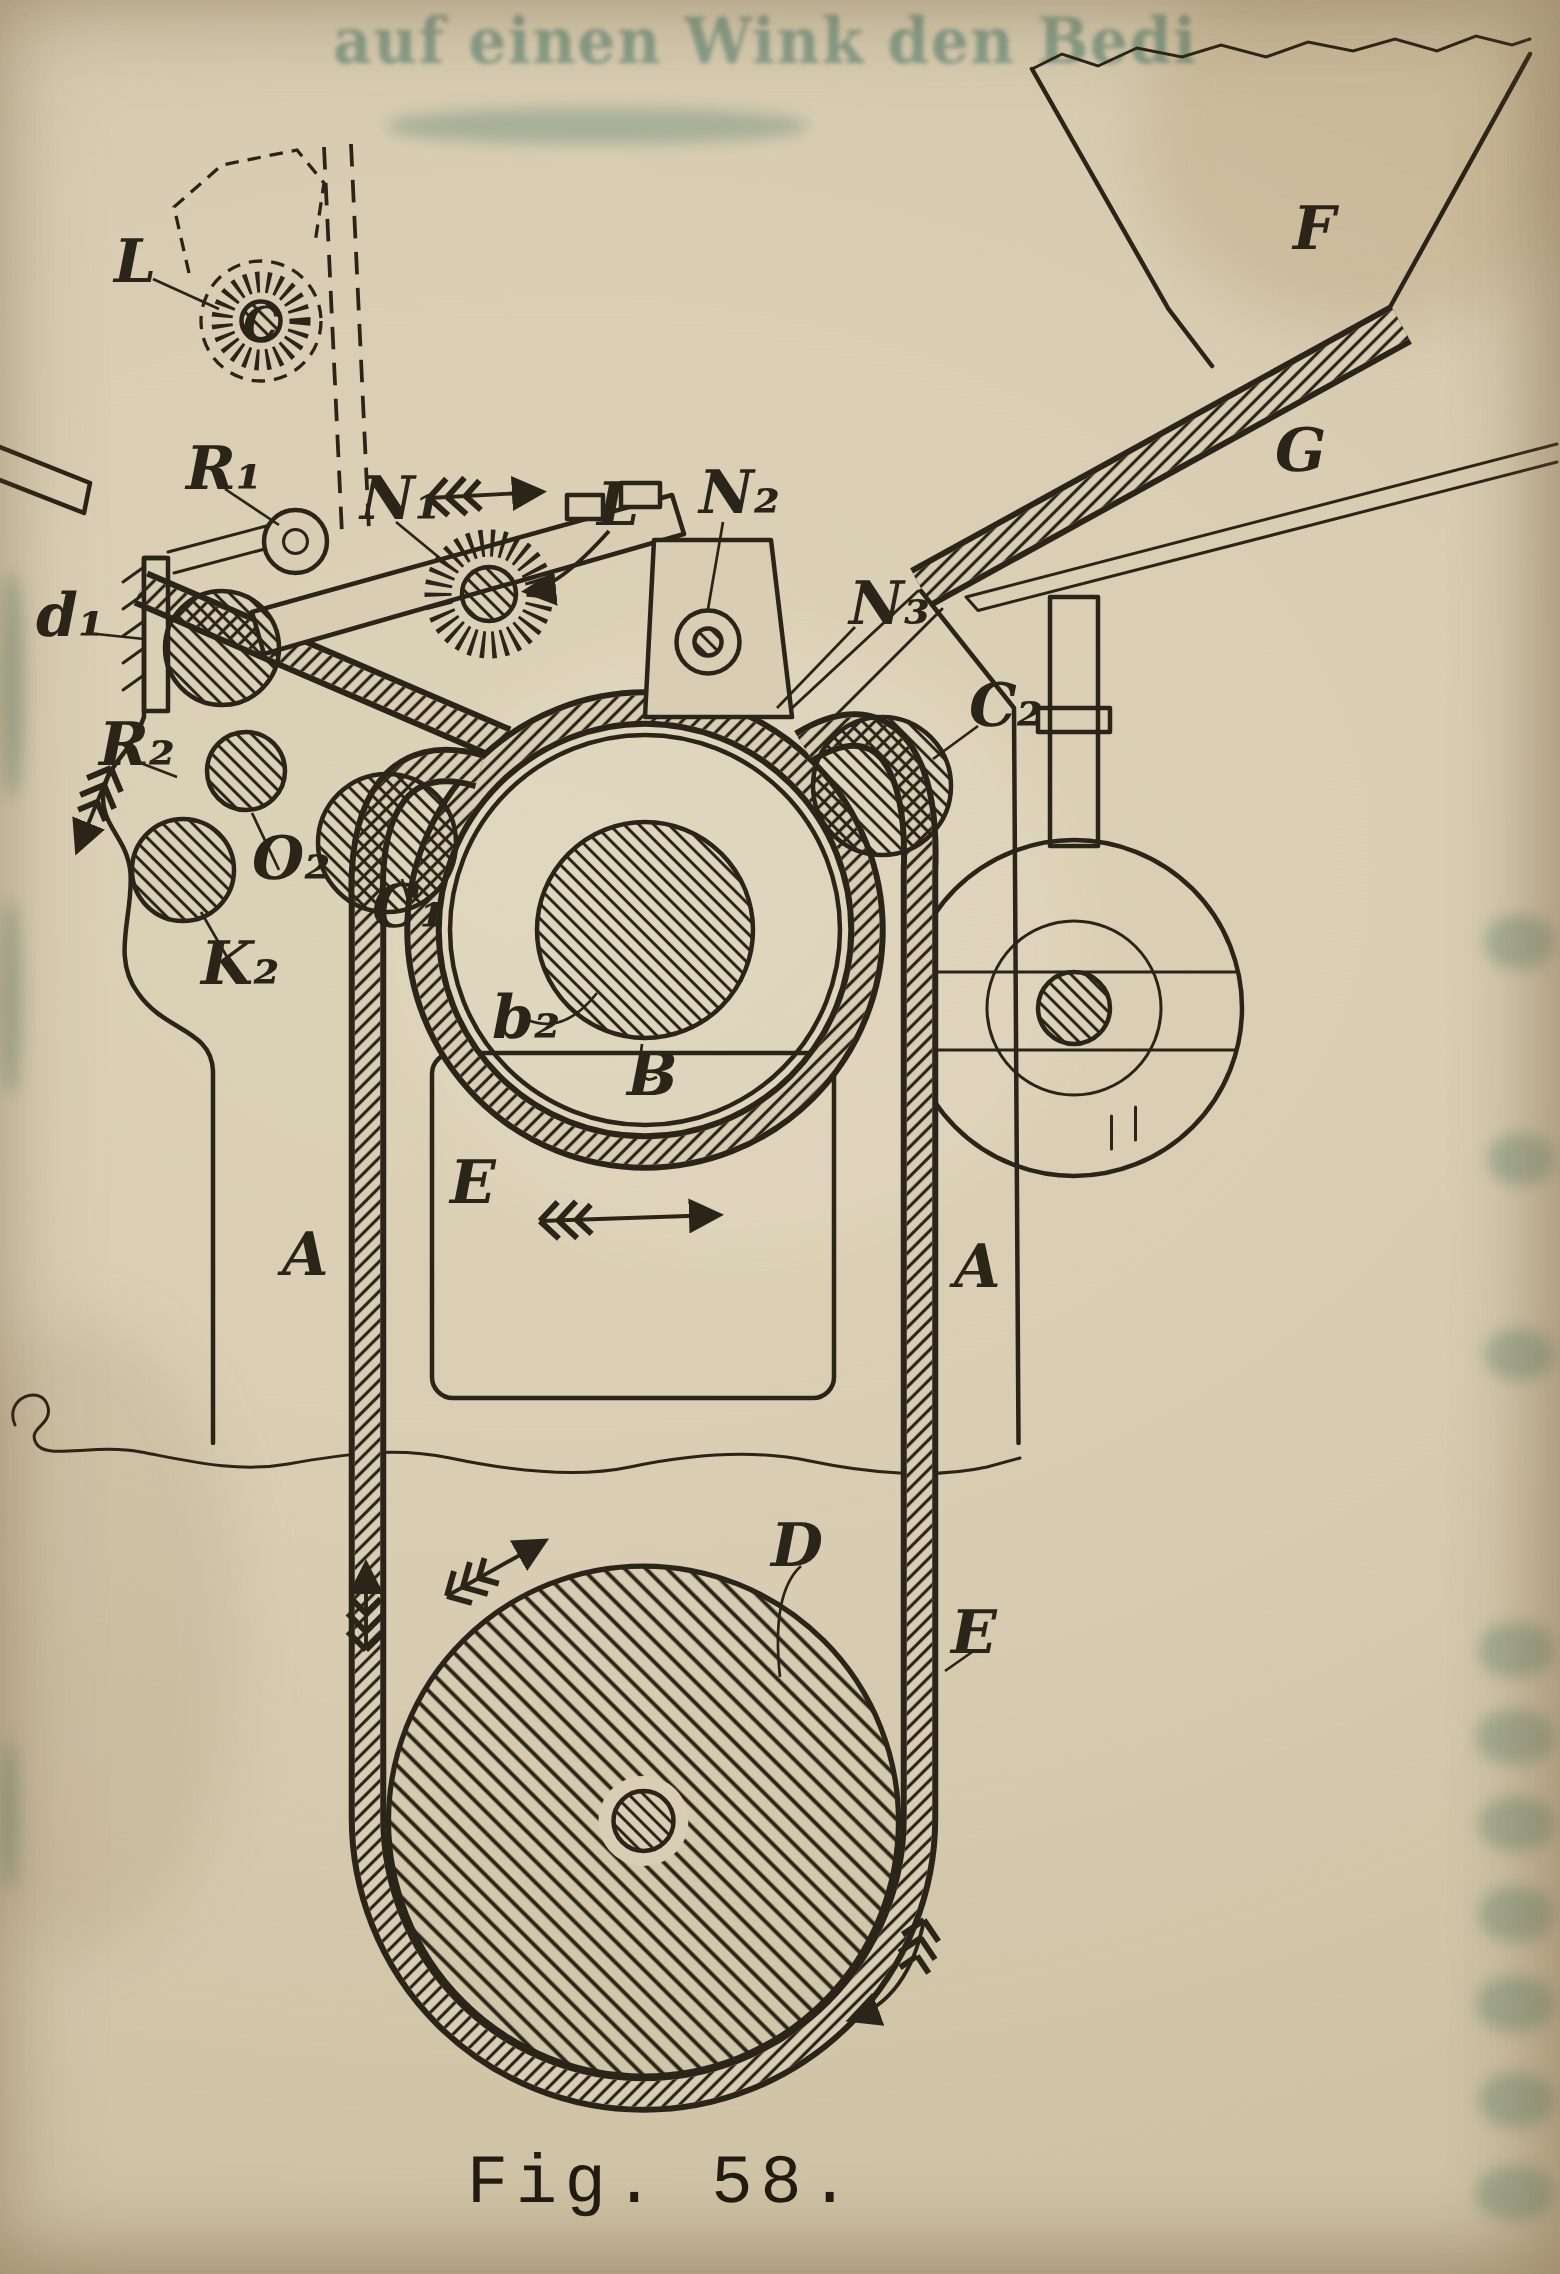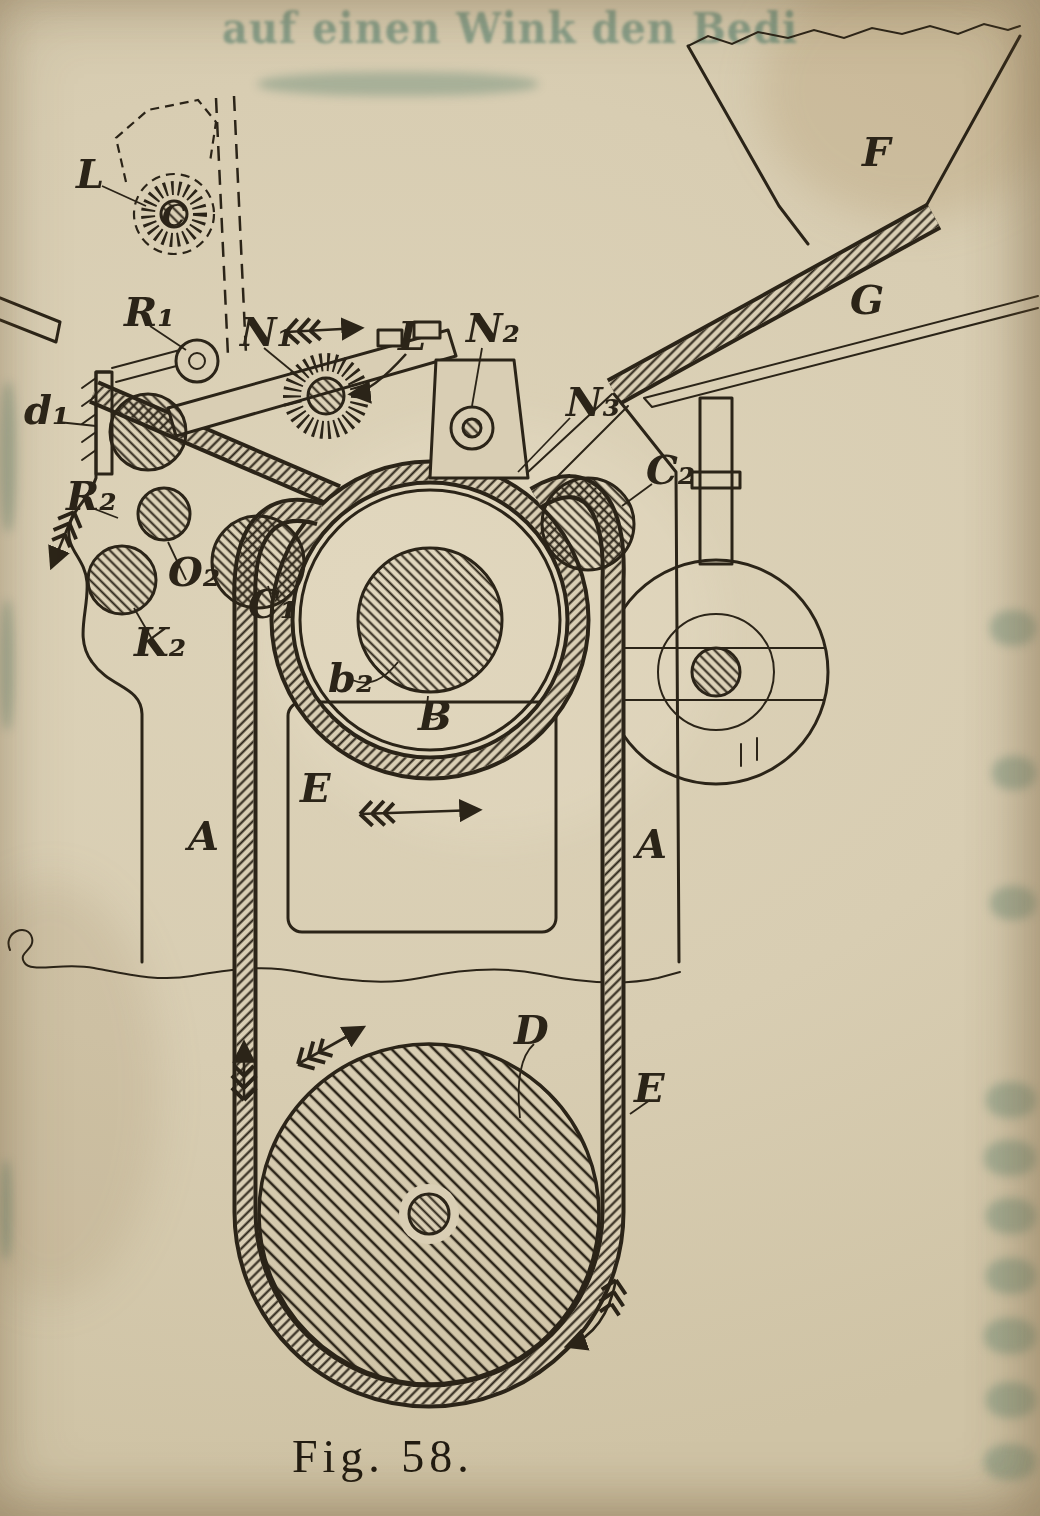--- a/index.html
+++ b/index.html
@@ -35,22 +35,22 @@
   .chute-i{fill:none;stroke:#d9ceb4;stroke-width:22;}
   .chute-h{fill:none;stroke:url(#hatchBelt);stroke-width:22;}
   .brush-ring{fill:none;stroke:#2b2418;stroke-dasharray:2.5 4.5;}
   .dashed{stroke:#2b2418;fill:none;stroke-width:2.5;stroke-dasharray:15 9;}
   .dashed2{stroke:#2b2418;fill:none;stroke-width:2.2;stroke-dasharray:9 6;}
   .leader{stroke:#2b2418;fill:none;stroke-width:1.8;}
   .arr{stroke:#2b2418;fill:none;stroke-width:2.6;}
   .lbl{font-family:"DejaVu Serif",serif;font-style:italic;font-weight:600;font-size:40px;fill:#2b2418;}
   .lbl-s{font-size:30px;}
   .caption{
-    position:absolute;top:1430px;left:292px;width:280px;text-align:left;
-    font-family:Liberation Serif, serif;font-size:46px;letter-spacing:5px;color:#221c12;
+    position:absolute;top:1430px;left:292px;width:280px;text-align:right;
+    font-family:Liberation Mono, monospace;font-size:46px;letter-spacing:5px;color:#221c12;
   }
 </style>
 </head>
 <body>
 
 <div class="page">
 
   <div class="stain" style="left:760px;top:-40px;width:300px;height:260px;background:rgba(166,138,94,.24);"></div>
   <div class="stain" style="left:-60px;top:880px;width:220px;height:420px;background:rgba(150,124,86,.16);"></div>
   <div class="stain" style="left:260px;top:420px;width:460px;height:420px;background:rgba(255,250,228,.12);"></div>

